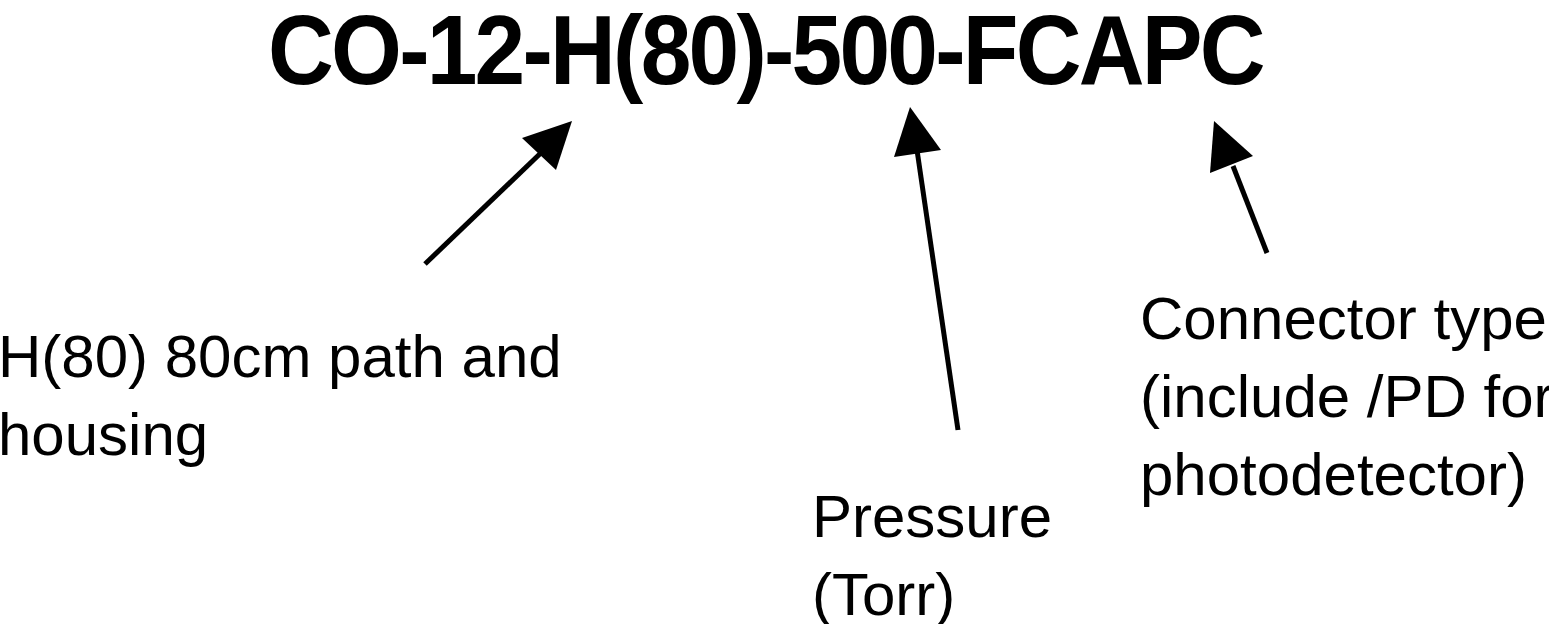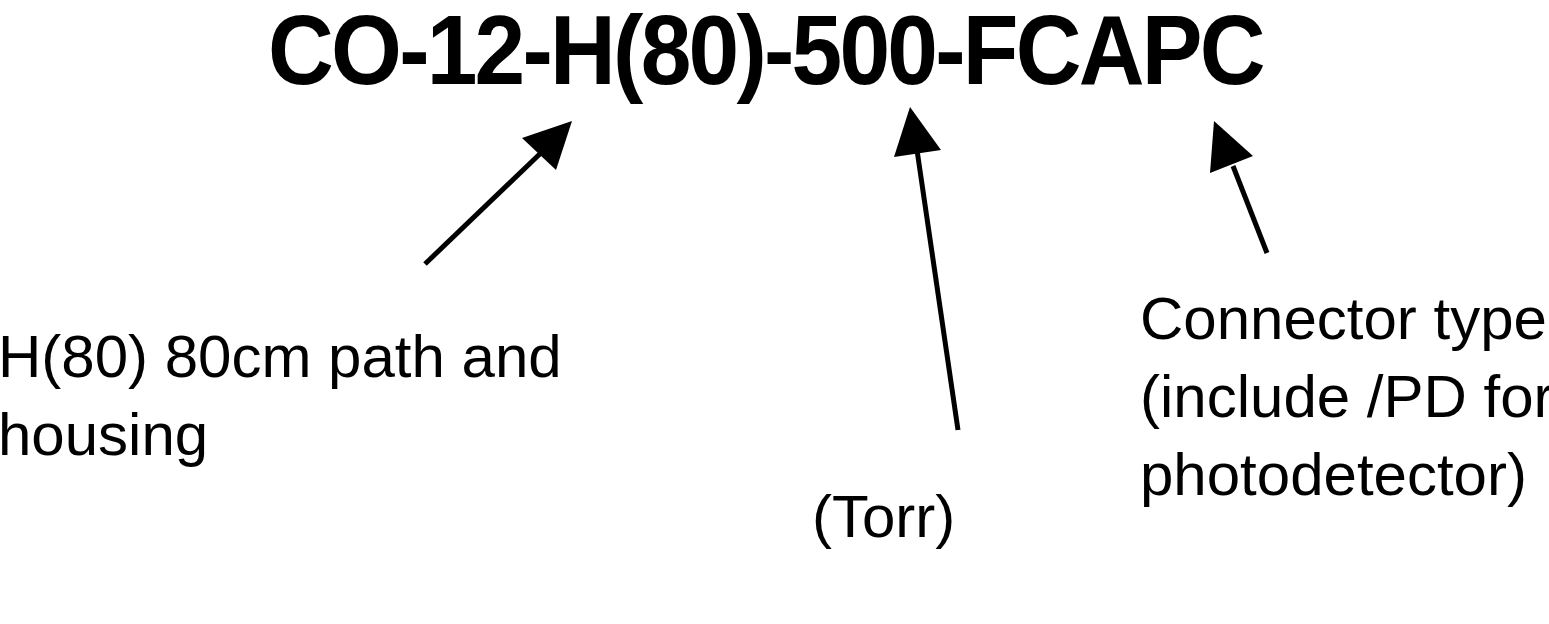--- a/index.html
+++ b/index.html
@@ -80,20 +80,21 @@
     <polygon points="1214,121 1210,173 1253,156" fill="#000"></polygon>
   </g>
 </svg>
 
 <div class="label label-path">
   <span class="line">H(80) 80cm path and</span>
   <span class="line">housing</span>
 </div>
 
 <div class="label label-pressure">
+  <span class="line">Pressure</span>
   <span class="line">(Torr)</span>
 </div>
 
 <div class="label label-connector">
   <span class="line">Connector type</span>
   <span class="line">(include /PD for</span>
   <span class="line">photodetector)</span>
 </div>
 
 </body></html>

